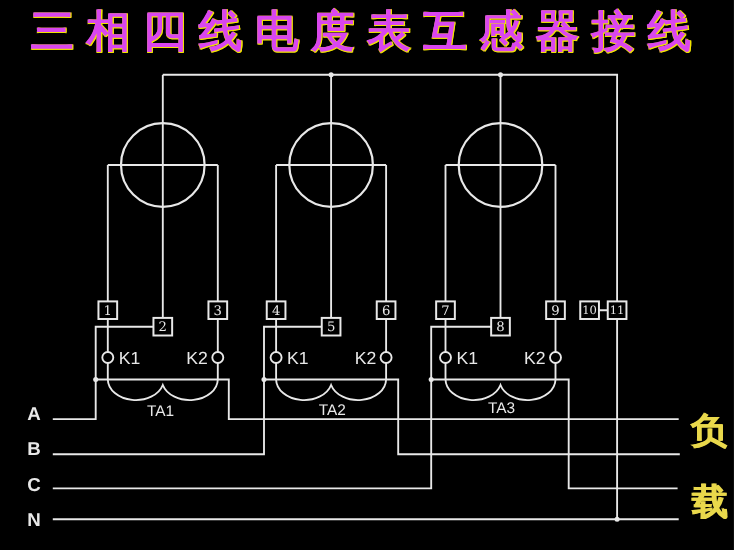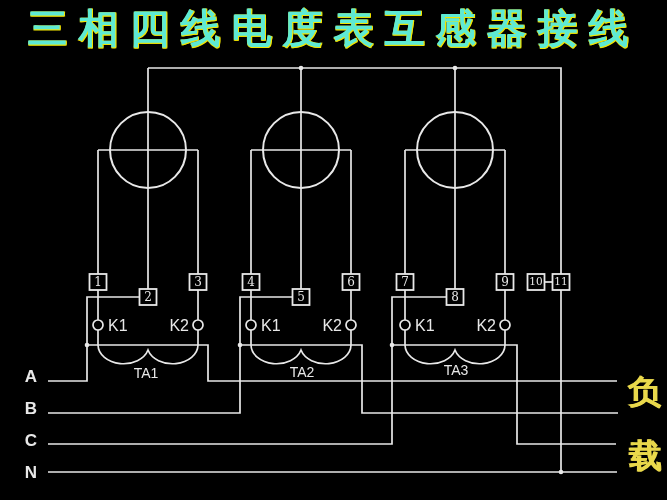--- a/index.html
+++ b/index.html
@@ -9,21 +9,21 @@
     background:#000000;
     overflow:hidden;
     font-family:"Liberation Sans", sans-serif;
   }
   .title{
     position:absolute;
     top:1px;left:0;right:0;
     text-align:center;
     font-size:40px;
     font-weight:bold;
-    color:#5eead4;
+    color:#d946ef;
     letter-spacing:11px;
     white-space:nowrap;
     text-shadow:1px 0 0 #f2e400, 0 1px 0 #f2e400, 1px 1px 0 #f2e400;
     font-family:"Liberation Sans", sans-serif;
   }
   svg{position:absolute;left:0;top:0;}
   .w{stroke:#e8e8e8;stroke-width:1.7;fill:none;}
   .meter{stroke:#e8e8e8;stroke-width:2;fill:none;}
   .kc{stroke:#e8e8e8;stroke-width:1.7;fill:#000000;}
   .dot{fill:#e8e8e8;stroke:none;}

